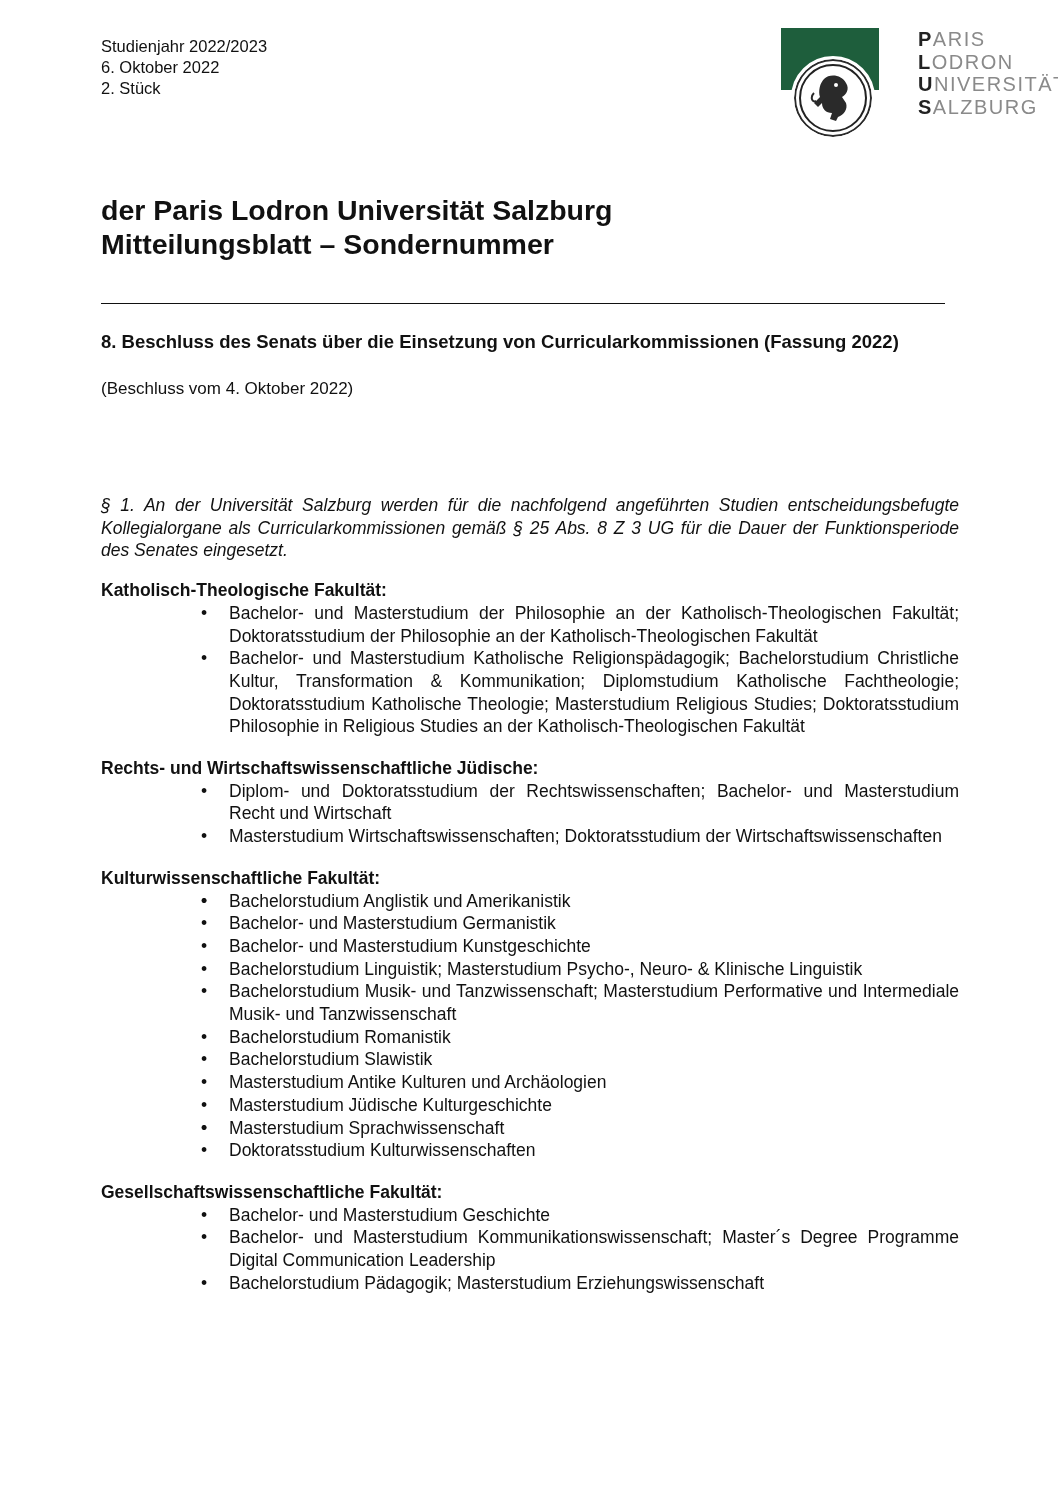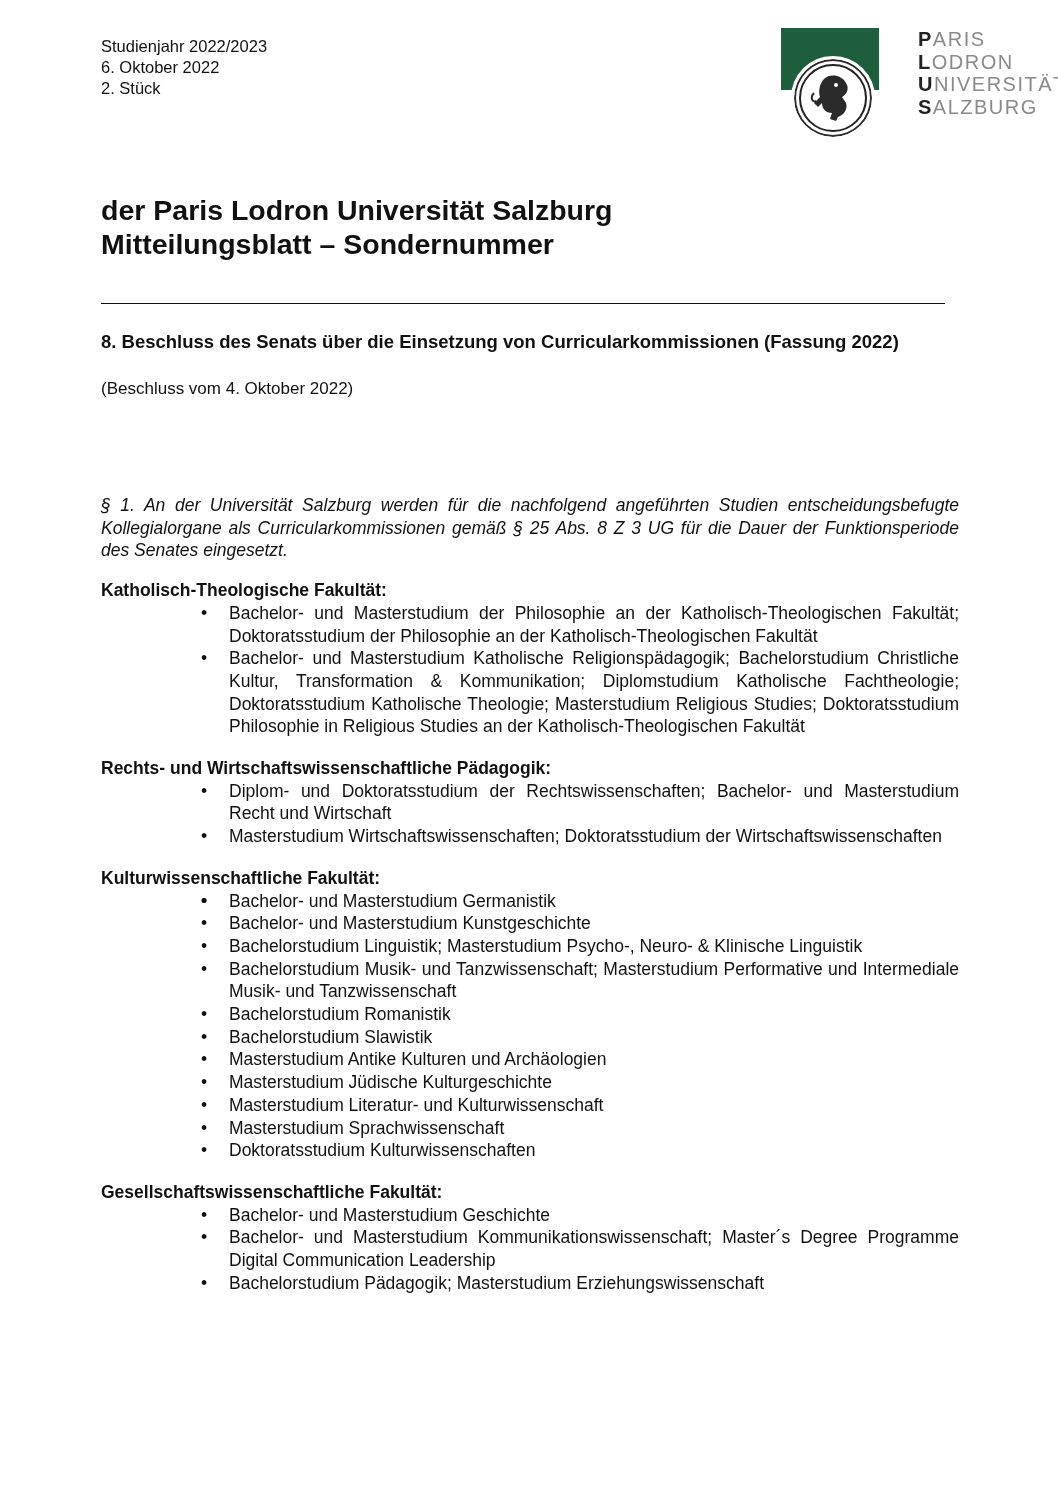--- a/index.html
+++ b/index.html
@@ -71,38 +71,38 @@
 <div class="subdate">(Beschluss vom 4. Oktober 2022)</div>
 
 <div class="body">
   <p class="para">§ 1. An der Universität Salzburg werden für die nachfolgend angeführten Studien entscheidungsbefugte Kollegialorgane als Curricularkommissionen gemäß § 25 Abs. 8 Z 3 UG für die Dauer der Funktionsperiode des Senates eingesetzt.</p>
   <div id="faculties">
       <p class="fac">Katholisch-Theologische Fakultät:</p>
       <ul>
         <li><span class="bullet">•</span><span>Bachelor- und Masterstudium der Philosophie an der Katholisch-Theologischen Fakultät; Doktoratsstudium der Philosophie an der Katholisch-Theologischen Fakultät</span></li>
         <li><span class="bullet">•</span><span>Bachelor- und Masterstudium Katholische Religionspädagogik; Bachelorstudium Christliche Kultur, Transformation &amp; Kommunikation; Diplomstudium Katholische Fachtheologie; Doktoratsstudium Katholische Theologie; Masterstudium Religious Studies; Doktoratsstudium Philosophie in Religious Studies an der Katholisch-Theologischen Fakultät</span></li>
       </ul>
-      <p class="fac">Rechts- und Wirtschaftswissenschaftliche Pädagogik:</p>
+      <p class="fac">Rechts- und Wirtschaftswissenschaftliche Jüdische:</p>
       <ul>
         <li><span class="bullet">•</span><span>Diplom- und Doktoratsstudium der Rechtswissenschaften; Bachelor- und Masterstudium Recht und Wirtschaft</span></li>
         <li><span class="bullet">•</span><span>Masterstudium Wirtschaftswissenschaften; Doktoratsstudium der Wirtschaftswissenschaften</span></li>
       </ul>
       <p class="fac">Kulturwissenschaftliche Fakultät:</p>
       <ul>
         <li><span class="bullet">•</span></li>
-        <li><span class="bullet">•</span></li>
+        <li><span class="bullet">•</span><span>Bachelorstudium Anglistik und Amerikanistik</span></li>
         <li><span class="bullet">•</span><span>Bachelor- und Masterstudium Germanistik</span></li>
         <li><span class="bullet">•</span><span>Bachelor- und Masterstudium Kunstgeschichte</span></li>
         <li><span class="bullet">•</span><span>Bachelorstudium Linguistik; Masterstudium Psycho-, Neuro- &amp; Klinische Linguistik</span></li>
         <li><span class="bullet">•</span><span>Bachelorstudium Musik- und Tanzwissenschaft; Masterstudium Performative und Intermediale Musik- und Tanzwissenschaft</span></li>
         <li><span class="bullet">•</span><span>Bachelorstudium Romanistik</span></li>
         <li><span class="bullet">•</span><span>Bachelorstudium Slawistik</span></li>
         <li><span class="bullet">•</span><span>Masterstudium Antike Kulturen und Archäologien</span></li>
         <li><span class="bullet">•</span><span>Masterstudium Jüdische Kulturgeschichte</span></li>
-        <li><span class="bullet">•</span><span>Masterstudium Literatur- und Kulturwissenschaft</span></li>
+        <li><span class="bullet">•</span></li>
         <li><span class="bullet">•</span><span>Masterstudium Sprachwissenschaft</span></li>
         <li><span class="bullet">•</span><span>Doktoratsstudium Kulturwissenschaften</span></li>
       </ul>
       <p class="fac">Gesellschaftswissenschaftliche Fakultät:</p>
       <ul>
         <li><span class="bullet">•</span><span>Bachelor- und Masterstudium Geschichte</span></li>
         <li><span class="bullet">•</span><span>Bachelor- und Masterstudium Kommunikationswissenschaft; Master´s Degree Programme Digital Communication Leadership</span></li>
         <li><span class="bullet">•</span><span>Bachelorstudium Pädagogik; Masterstudium Erziehungswissenschaft</span></li>
       </ul>
     </div>

